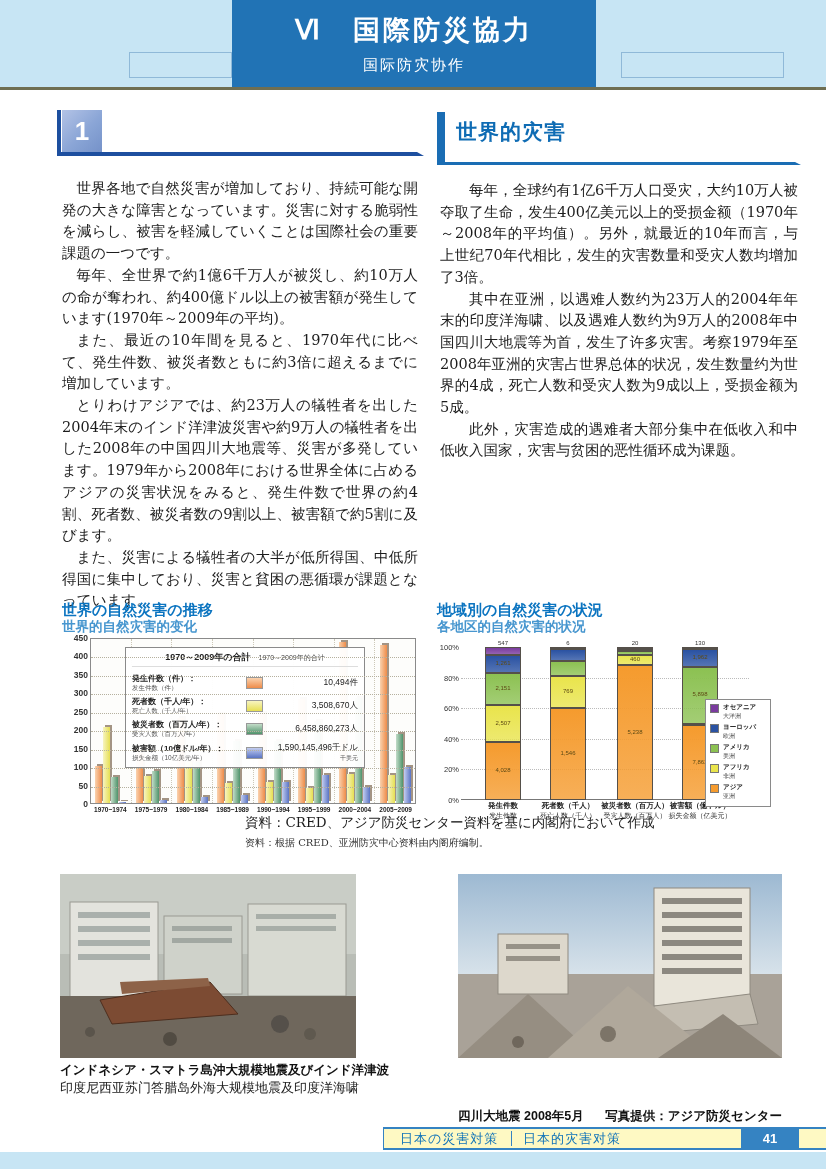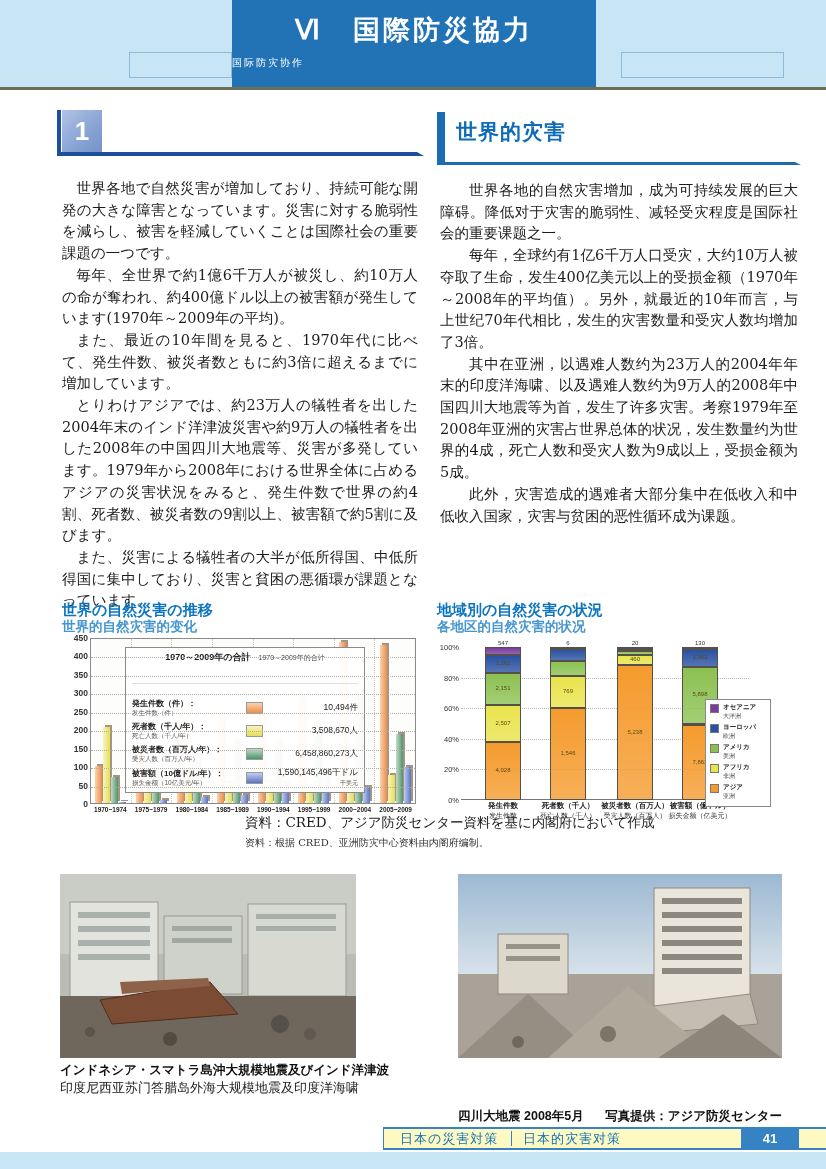--- a/index.html
+++ b/index.html
@@ -6,21 +6,21 @@
   body { background:#888; font-family:"Liberation Sans", sans-serif; }
   .page { position:relative; width:826px; height:1169px; background:#fff; margin:0 auto; overflow:hidden; }
 
   
   .top-band { position:absolute; left:0; top:0; width:826px; height:87px; background:#c7e5f4; }
   .deco-box { position:absolute; top:52px; height:26px; border:1px solid #8fb9d8; }
   .deco-box.left { left:129px; width:103px; }
   .deco-box.right { left:621px; width:163px; }
   .chapter-block { position:absolute; left:232px; top:0; width:364px; height:87px; background:#2173b5; }
   .chapter-title { position:absolute; left:0; right:0; top:12px; text-align:center; color:#fff; font-size:27px; font-weight:bold; letter-spacing:3px; }
-  .chapter-sub { position:absolute; left:0; right:0; top:56px; color:#fff; font-size:10px; letter-spacing:2px; }
+  .chapter-sub { position:absolute; left:0; right:0; top:56px; text-align:center; color:#fff; font-size:15px; letter-spacing:2px; }
   .olive-rule { position:absolute; left:0; top:87px; width:826px; height:3px; background:#6e6e52; }
 
   
   .sec-num { position:absolute; left:62px; top:110px; width:40px; height:42px;
     background:linear-gradient(135deg,#b3c3e6 0%,#8aa5d6 55%,#7592c9 100%);
     color:#fff; font-size:26px; font-weight:bold; text-align:center; line-height:42px; }
   .sec-rule-v { position:absolute; left:57px; top:110px; width:4px; height:45px; background:#1d4f9f; }
   .sec-rule-h { position:absolute; left:57px; top:152px; width:360px; height:4px; background:#1d4f9f; }
   .sec-rule-h:after { content:""; position:absolute; right:-7px; top:0; border-style:solid; border-width:4px 0 0 7px; border-color:transparent transparent transparent #1d4f9f; }
   .sec-title-ja { position:absolute; left:116px; top:112px; font-size:26px; font-weight:bold; color:#0f6cb4; letter-spacing:2px; }
@@ -46,21 +46,21 @@
   .c1-plot { position:absolute; left:28px; top:2px; width:326px; height:166px; border:1px solid #8a8a8a; background:#fdfdfb; }
   .c1-grid { position:absolute; left:0; width:100%; height:0; border-top:1px dotted #b5b09e; }
   .c1-ylab { position:absolute; width:26px; text-align:right; font-size:8.5px; font-weight:bold; color:#333; }
   .c1-groups { position:absolute; left:0; bottom:0; width:100%; height:100%; display:flex; }
   .c1-group { flex:1; position:relative; display:flex; align-items:flex-end; justify-content:center; gap:1px; border-left:1px dotted #ccc8b8; }
   .c1-group:first-child { border-left:none; }
   .c1-bar { width:7px; box-shadow:2px -2px 0 0 #a39484; }
   .c1-xlabels { position:absolute; left:28px; top:170px; width:326px; display:flex; }
   .c1-xlab { flex:1; text-align:center; font-size:6.5px; font-weight:bold; color:#222; }
   .c1-legend { position:absolute; left:34px; top:8px; width:240px; background:rgba(255,255,255,.96); border:1px solid #8a8a8a; padding:3px 6px 4px 6px; }
-  .c1-leg-head { display:flex; align-items:baseline; justify-content:center; gap:8px; border-bottom:1px solid #ddd; padding-bottom:19px; margin-bottom:14px; }
+  .c1-leg-head { display:flex; align-items:baseline; justify-content:center; gap:8px; border-bottom:1px solid #ddd; padding-bottom:2px; margin-bottom:6px; }
   .c1-leg-head .ja { font-size:9px; font-weight:bold; color:#222; }
   .c1-leg-head .zh { font-size:7px; color:#444; }
   .c1-leg-row { display:flex; align-items:center; margin-top:3px; }
   .c1-leg-names { width:108px; }
   .c1-leg-names .ja { font-size:8px; font-weight:bold; color:#222; white-space:nowrap; }
   .c1-leg-names .zh { font-size:6.5px; color:#555; white-space:nowrap; }
   .c1-leg-swatch { width:17px; height:12px; margin:0 6px; border:1px solid #999; }
   .c1-leg-val { flex:1; text-align:right; font-size:8.5px; color:#222; }
   .c1-leg-val .sub { display:block; font-size:6px; color:#555; }
 
@@ -130,21 +130,20 @@
   <div class="zh-rule"></div>
 
   <div class="col col-ja" id="jp-col">
       <p>世界各地で自然災害が増加しており、持続可能な開発の大きな障害となっています。災害に対する脆弱性を減らし、被害を軽減していくことは国際社会の重要課題の一つです。</p>
       <p>毎年、全世界で約1億6千万人が被災し、約10万人の命が奪われ、約400億ドル以上の被害額が発生しています(1970年～2009年の平均)。</p>
       <p>また、最近の10年間を見ると、1970年代に比べて、発生件数、被災者数ともに約3倍に超えるまでに増加しています。</p>
       <p>とりわけアジアでは、約23万人の犠牲者を出した2004年末のインド洋津波災害や約9万人の犠牲者を出した2008年の中国四川大地震等、災害が多発しています。1979年から2008年における世界全体に占めるアジアの災害状況をみると、発生件数で世界の約4割、死者数、被災者数の9割以上、被害額で約5割に及びます。</p>
       <p>また、災害による犠牲者の大半が低所得国、中低所得国に集中しており、災害と貧困の悪循環が課題となっています。</p>
     </div>
   <div class="col col-zh" id="zh-col">
-      <p>世界各地的自然灾害增加，成为可持续发展的巨大障碍。降低对于灾害的脆弱性、减轻受灾程度是国际社会的重要课题之一。</p>
       <p>每年，全球约有1亿6千万人口受灾，大约10万人被夺取了生命，发生400亿美元以上的受损金额（1970年～2008年的平均值）。另外，就最近的10年而言，与上世纪70年代相比，发生的灾害数量和受灾人数均增加了3倍。</p>
       <p>其中在亚洲，以遇难人数约为23万人的2004年年末的印度洋海啸、以及遇难人数约为9万人的2008年中国四川大地震等为首，发生了许多灾害。考察1979年至2008年亚洲的灾害占世界总体的状况，发生数量约为世界的4成，死亡人数和受灾人数为9成以上，受损金额为5成。</p>
       <p>此外，灾害造成的遇难者大部分集中在低收入和中低收入国家，灾害与贫困的恶性循环成为课题。</p>
     </div>
 
   <div class="fig-title" style="left:62px; top:601px;">世界の自然災害の推移</div>
   <div class="fig-sub" style="left:62px; top:618px;">世界的自然灾害的变化</div>
   <div class="fig-title" style="left:437px; top:601px;">地域別の自然災害の状況</div>
   <div class="fig-sub" style="left:437px; top:618px;">各地区的自然灾害的状况</div>
 

